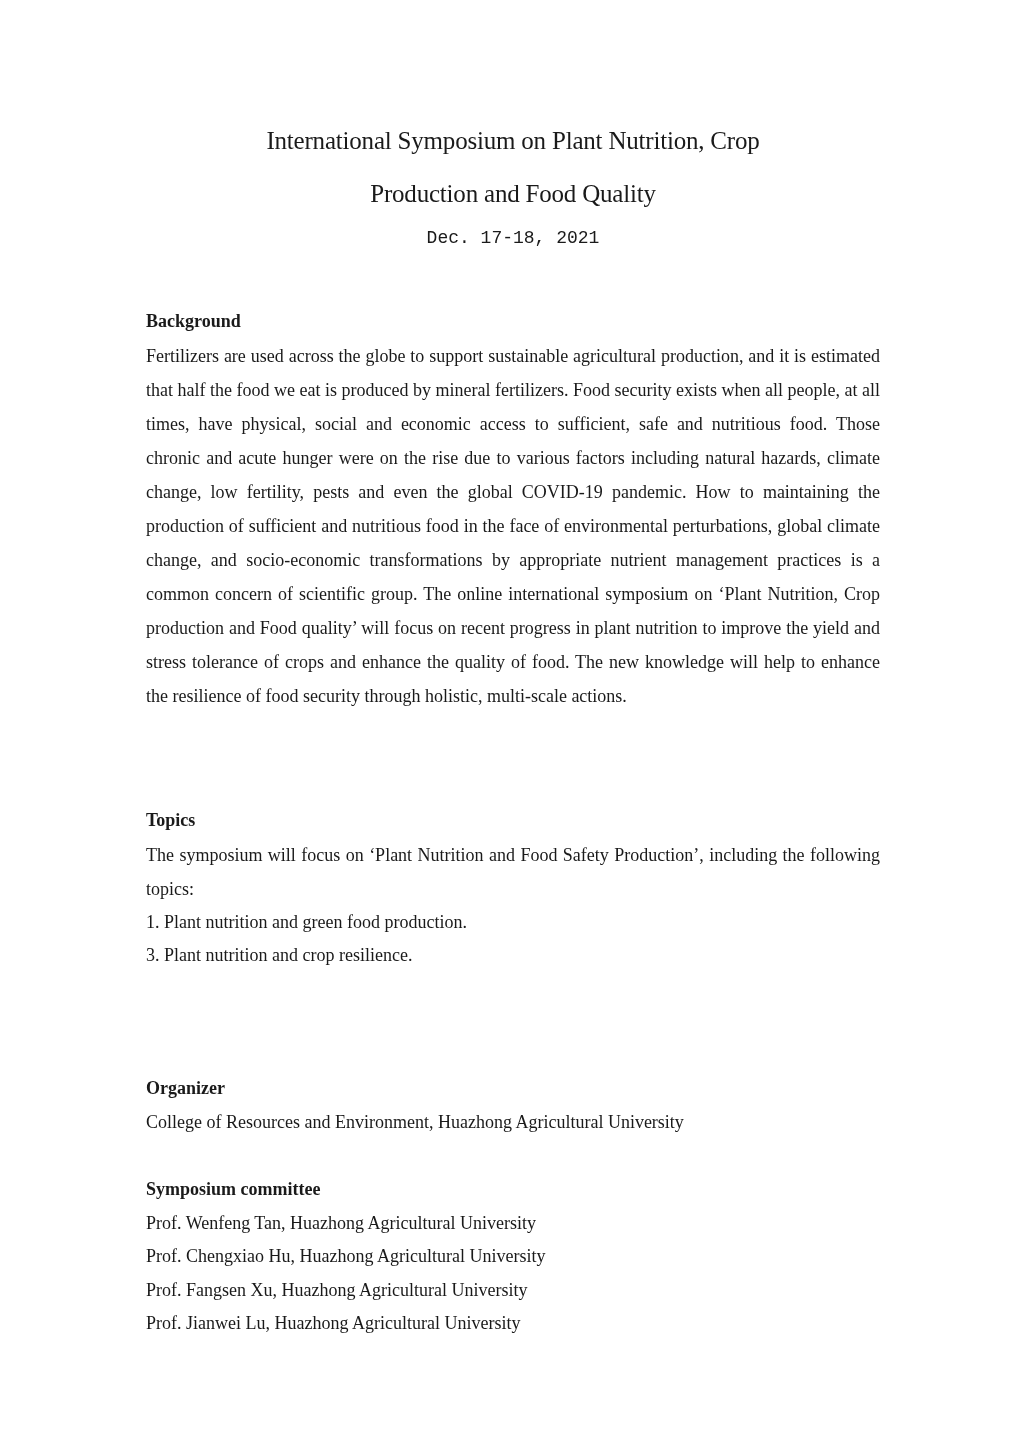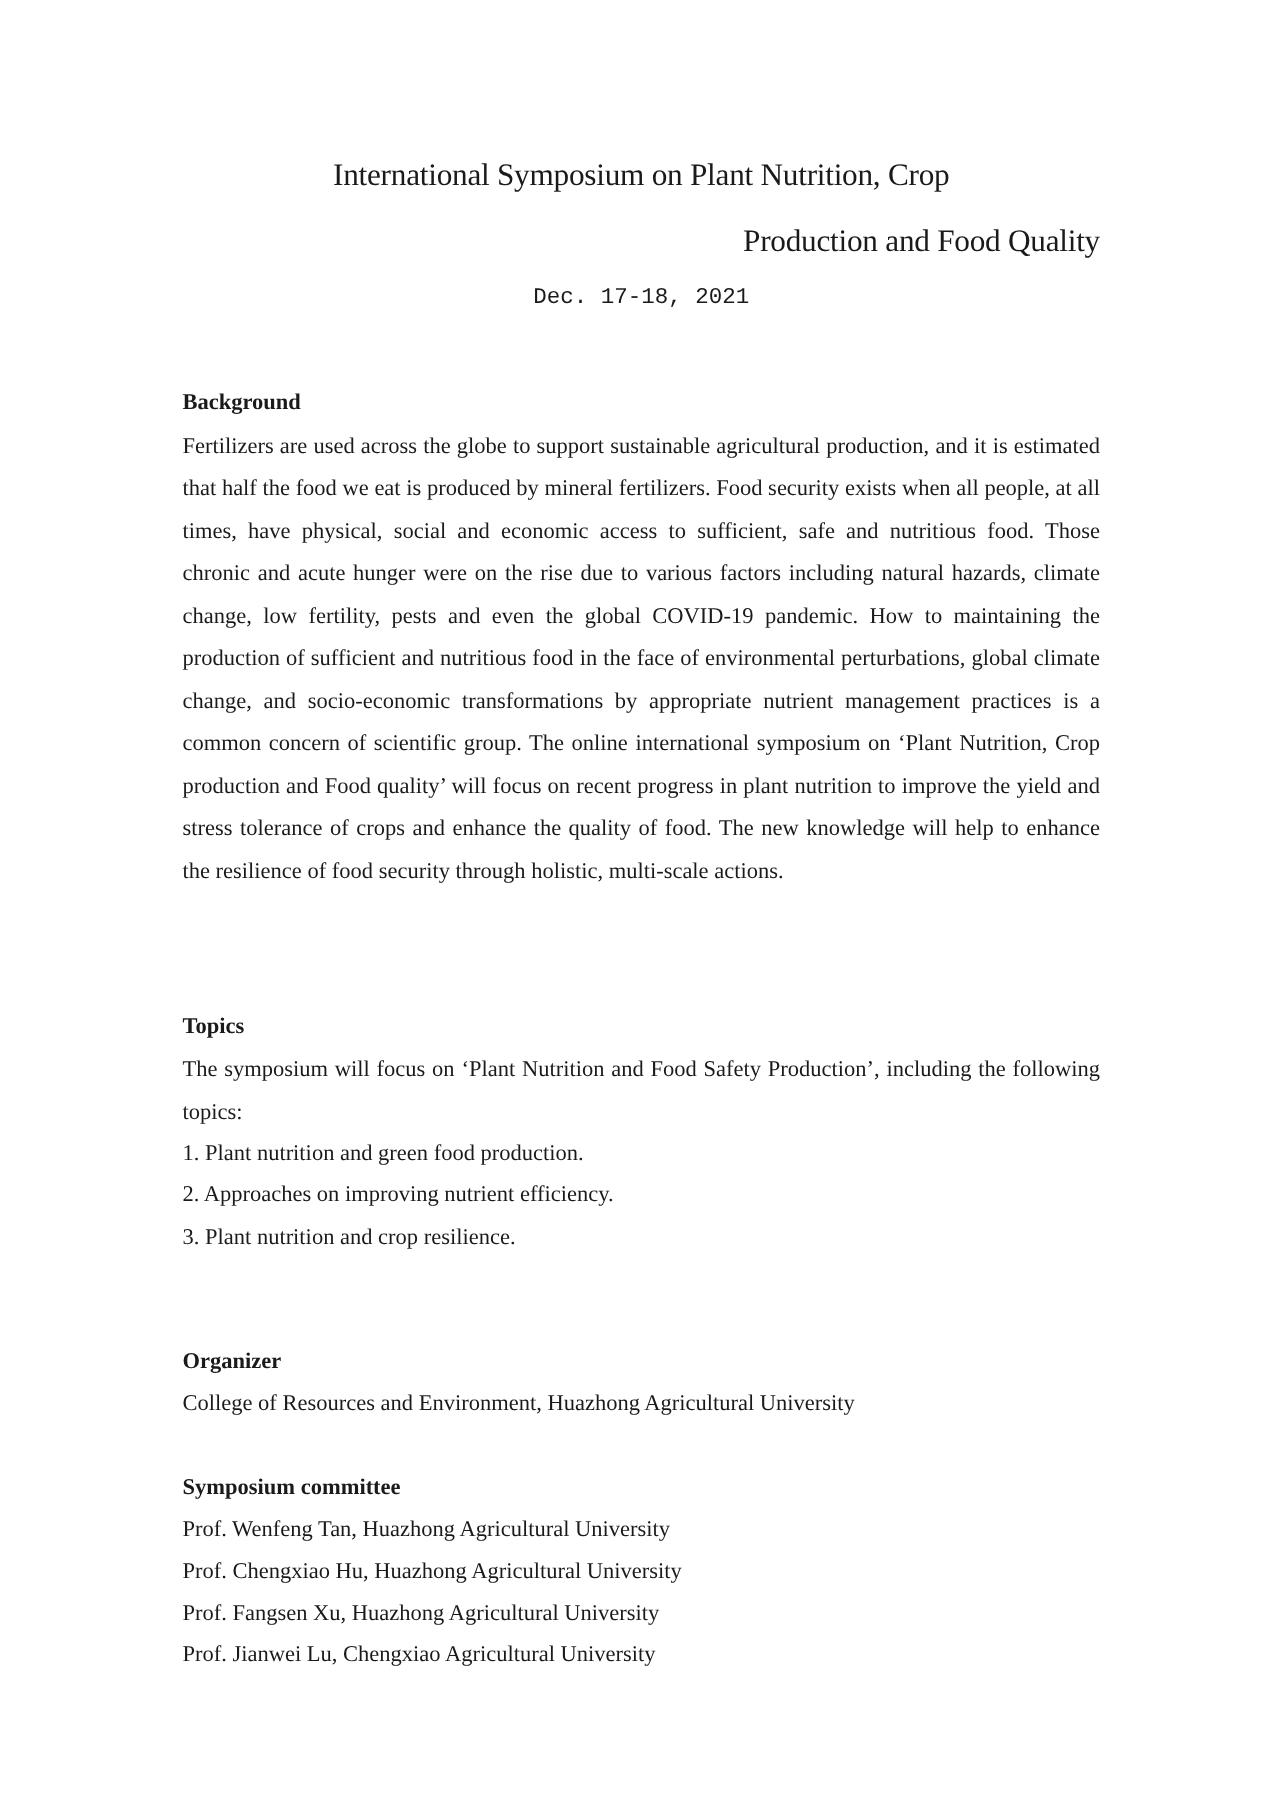--- a/index.html
+++ b/index.html
@@ -26,21 +26,21 @@
       left: 0;
       width: 734px;
       text-align: center;
       font-weight: normal;
       font-size: 25px;
       letter-spacing: -0.2px;
       line-height: 1;
       white-space: nowrap;
     }
     .title.l1 { top: 128px; }
-    .title.l2 { top: 181px; text-align: right; }
+    .title.l2 { top: 181px; }
     .date {
       position: absolute;
       top: 229px;
       left: 0;
       width: 734px;
       text-align: center;
       font-size: 18px;
       line-height: 1;
       font-family: Liberation Mono, monospace;
     }
@@ -83,30 +83,29 @@
 
   <div class="section" id="sec-background">
     <div class="heading">Background</div>
     <p class="para">Fertilizers are used across the globe to support sustainable agricultural production, and it is estimated that half the food we eat is produced by mineral fertilizers. Food security exists when all people, at all times, have physical, social and economic access to sufficient, safe and nutritious food. Those chronic and acute hunger were on the rise due to various factors including natural hazards, climate change, low fertility, pests and even the global COVID-19 pandemic. How to maintaining the production of sufficient and nutritious food in the face of environmental perturbations, global climate change, and socio-economic transformations by appropriate nutrient management practices is a common concern of scientific group. The online international symposium on ‘Plant Nutrition, Crop production and Food quality’ will focus on recent progress in plant nutrition to improve the yield and stress tolerance of crops and enhance the quality of food. The new knowledge will help to enhance the resilience of food security through holistic, multi-scale actions.</p>
   </div>
 
   <div class="section" id="sec-topics">
     <div class="heading">Topics</div>
     <p class="para">The symposium will focus on ‘Plant Nutrition and Food Safety Production’, including the following topics:</p>
     <div class="line">1. Plant nutrition and green food production.</div>
-    <div class="line">2. Approaches on improving nutrient efficiency.</div>
     <div class="line">3. Plant nutrition and crop resilience.</div>
   </div>
 
   <div class="section" id="sec-organizer">
     <div class="heading">Organizer</div>
     <div class="line">College of Resources and Environment, Huazhong Agricultural University</div>
   </div>
 
   <div class="section" id="sec-committee">
     <div class="heading">Symposium committee</div>
     <div class="line">Prof. Wenfeng Tan, Huazhong Agricultural University</div>
     <div class="line">Prof. Chengxiao Hu, Huazhong Agricultural University</div>
     <div class="line">Prof. Fangsen Xu, Huazhong Agricultural University</div>
-    <div class="line">Prof. Jianwei Lu, Chengxiao Agricultural University</div>
+    <div class="line">Prof. Jianwei Lu, Huazhong Agricultural University</div>
   </div>
 
 </div>
 
 </body></html>

